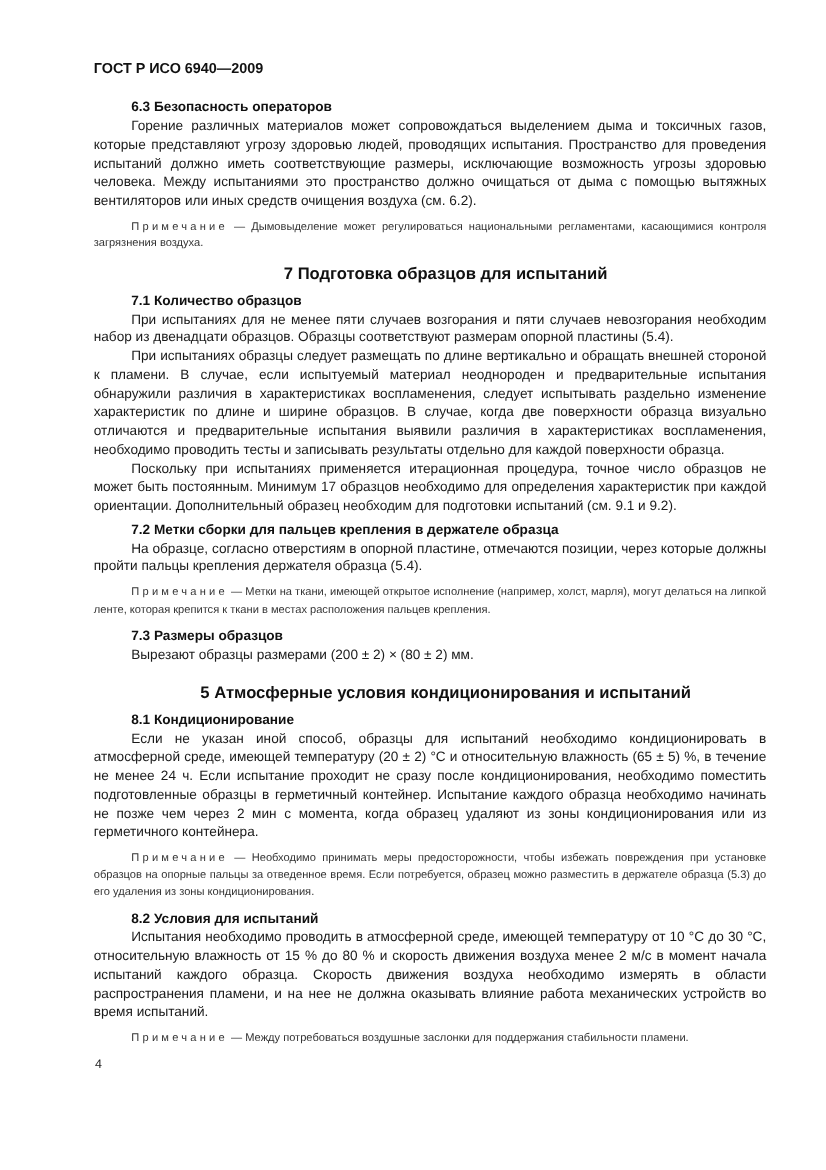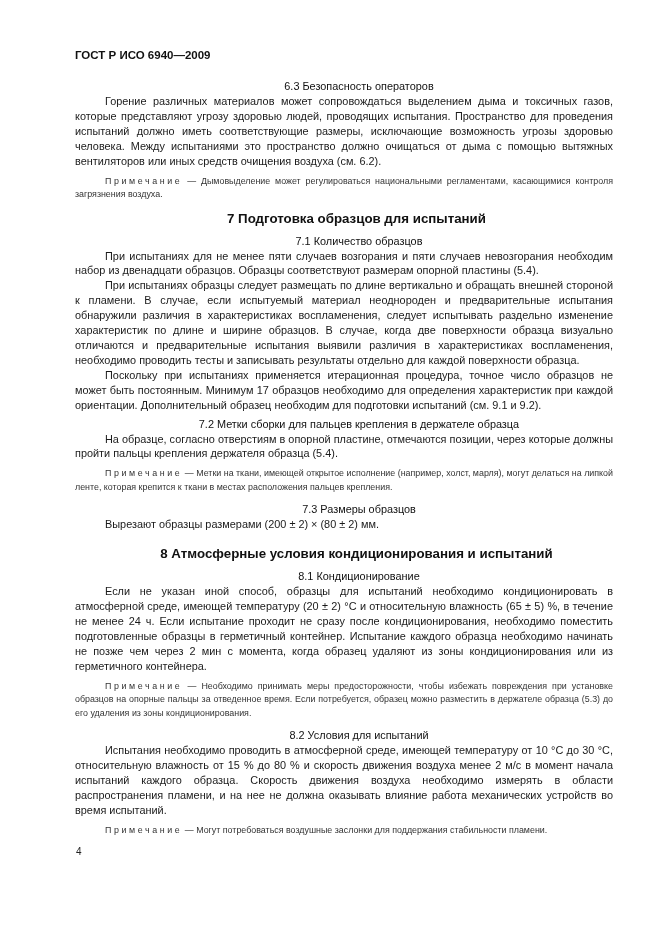--- a/index.html
+++ b/index.html
@@ -10,22 +10,22 @@
   .page { position: absolute; left: 75px; top: 48px; width: 538px; }
   .doc-header {
     font-weight: bold; font-size: 11.5px; line-height: 14px; margin: 0 0 17px 0;
     color: #111;
   }
   .sec-title {
     font-weight: bold; font-size: 13.3px; line-height: 16px;
     margin: 9px 0 7px 25px; color: #111; text-align: center;
   }
   .sub-title {
-    font-weight: normal; font-size: 10.9px; line-height: 14px;
-    margin: 2px 0 1px 30px; color: #111; text-align: center;
+    font-weight: bold; font-size: 10.9px; line-height: 14px;
+    margin: 2px 0 1px 30px; color: #111;
   }
   .para {
     font-size: 10.9px; line-height: 14.9px; text-align: justify;
     text-indent: 30px; margin: 0; color: #1a1a1a;
     hyphens: manual;
   }
   .note {
     font-size: 8.9px; line-height: 13.5px; text-align: justify;
     text-indent: 30px; margin: 6px 0 8px 0; color: #333;
   }
@@ -51,24 +51,24 @@
   <p class="para">При испытаниях образцы следует размещать по длине вертикально и обращать внешней стороной к пламени. В случае, если испытуемый материал неоднороден и предварительные испытания обнаружили различия в характеристиках воспламенения, следует испытывать раздельно изменение характеристик по длине и ширине образцов. В случае, когда две поверхности образца визуально отличаются и предварительные испытания выявили различия в характеристиках воспламенения, необходимо проводить тесты и записывать результаты отдельно для каждой поверхности образца.</p>
   <p class="para">Поскольку при испытаниях применяется итерационная процедура, точное число образцов не может быть постоянным. Минимум 17 образцов необходимо для определения характеристик при каждой ориентации. Дополнительный образец необходим для подготовки испытаний (см. 9.1 и 9.2).</p>
 
   <div class="sub-title" style="margin-top:4px">7.2  Метки сборки для пальцев крепления в держателе образца</div>
   <p class="para">На образце, согласно отверстиям в опорной пластине, отмечаются позиции, через которые должны пройти пальцы крепления держателя образца (5.4).</p>
   <p class="note"><span class="lbl">Примечание</span><span> — Метки на ткани, имеющей открытое исполнение (например, холст, марля), могут делаться на липкой ленте, которая крепится к ткани в местах расположения пальцев крепления.</span></p>
 
   <div class="sub-title">7.3  Размеры образцов</div>
   <p class="para">Вырезают образцы размерами (200 ± 2) × (80 ± 2) мм.</p>
 
-  <div class="sec-title" style="margin-top:14px">8  Атмосферные условия кондиционирования и испытаний</div>
+  <div class="sec-title" style="margin-top:14px">5  Атмосферные условия кондиционирования и испытаний</div>
 
   <div class="sub-title">8.1  Кондиционирование</div>
   <p class="para">Если не указан иной способ, образцы для испытаний необходимо кондиционировать в атмосферной среде, имеющей температуру (20 ± 2) °С и относительную влажность (65 ± 5) %, в течение не менее 24 ч. Если испытание проходит не сразу после кондиционирования, необходимо поместить подготовленные образцы в герметичный контейнер. Испытание каждого образца необходимо начинать не позже чем через 2 мин с момента, когда образец удаляют из зоны кондиционирования или из герметичного контейнера.</p>
   <p class="note"><span class="lbl">Примечание</span><span> — Необходимо принимать меры предосторожности, чтобы избежать повреждения при установке образцов на опорные пальцы за отведенное время. Если потребуется, образец можно разместить в держателе образца (5.3) до его удаления из зоны кондиционирования.</span></p>
 
   <div class="sub-title">8.2  Условия для испытаний</div>
   <p class="para">Испытания необходимо проводить в атмосферной среде, имеющей температуру от 10 °С до 30 °С, относительную влажность от 15 % до 80 % и скорость движения воздуха менее 2 м/с в момент начала испытаний каждого образца. Скорость движения воздуха необходимо измерять в области распространения пламени, и на нее не должна оказывать влияние работа механических устройств во время испытаний.</p>
-  <p class="note"><span class="lbl">Примечание</span><span> — Могут потребоваться воздушные заслонки для поддержания стабильности пламени.</span></p>
+  <p class="note"><span class="lbl">Примечание</span><span> — Между потребоваться воздушные заслонки для поддержания стабильности пламени.</span></p>
 </div>
 
 <div class="page-num">4</div>
 
 </body></html>

